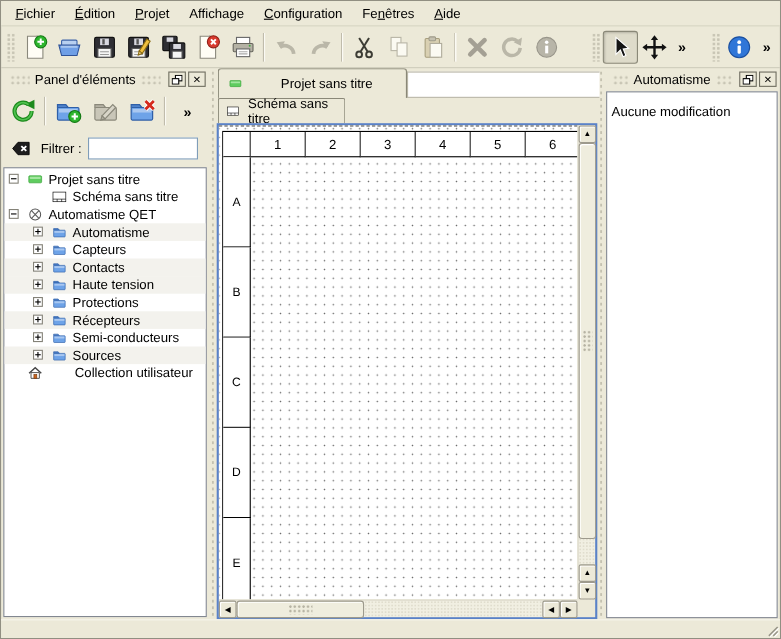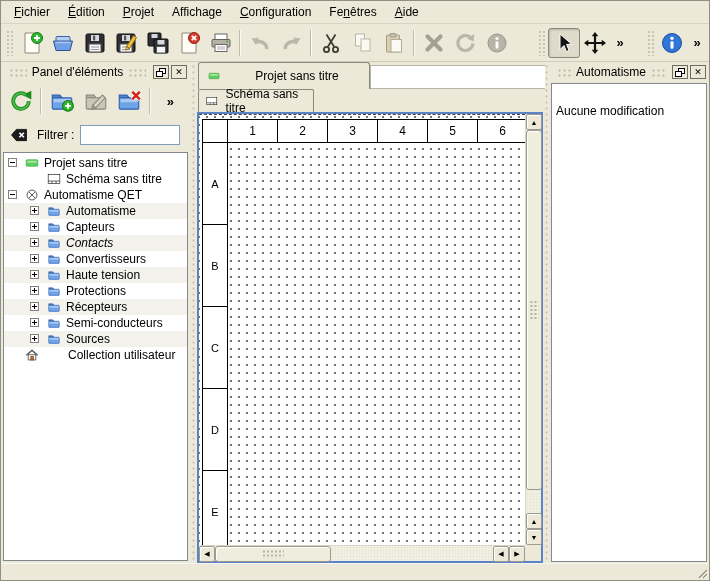--- a/index.html
+++ b/index.html
@@ -126,21 +126,21 @@
                    background:radial-gradient(#b5b2a2 1px,transparent 1.2px); background-size:4px 4px; }
   #hthumb { top:0; height:16px; left:16px; width:116px; }
   #hthumb::after { content:""; position:absolute; left:50%; top:50%; width:22px; height:9px;
                    transform:translate(-50%,-50%);
                    background:radial-gradient(#b5b2a2 1px,transparent 1.2px); background-size:4px 4px; }
   #corner-box { background:#ece9d8; }
 
   
   #right-dock { position:absolute; left:549px; top:62px; right:1px; bottom:18px; }
   #undo-list { position:absolute; left:2px; right:2px; top:21px; bottom:1px;
-               background:#fff; border:1px solid #828790; padding-top:19px; }
+               background:#fff; border:1px solid #828790; padding-top:9px; }
   .undo-item { padding:1px 4px; }
 
   
   #statusbar { position:absolute; left:1px; right:1px; bottom:1px; height:17px;
                background:#ece9d8; border-top:1px solid #f8f6ee; }
   #resize-grip { position:absolute; right:1px; bottom:1px; width:13px; height:13px; }
 </style>
 </head>
 <body>
 
@@ -462,30 +462,21 @@
             </svg></span>
           <span class="tree-label" style="left: 62px;">Capteurs</span>
         </div>
         <div class="tree-row alt">
           <span class="exp plus" style="left: 26px;"></span>
           <span class="tree-icon" style="left: 42px;"><svg viewBox="0 0 24 24">
               <path d="M3 6.5h7l2 2.5H3z" fill="#4f83cc" stroke="#2f5fa8"></path>
               <rect x="3" y="9" width="18" height="10.5" rx="1" fill="#6ea3e8" stroke="#2f5fa8"></rect>
               <rect x="4.2" y="10.2" width="15.6" height="3" fill="#a9c7f0"></rect>
             </svg></span>
-          <span class="tree-label" style="left: 62px; font-style: italic;">Contacts</span>
-        </div>
-        <div class="tree-row">
-          <span class="exp plus" style="left: 26px;"></span>
-          <span class="tree-icon" style="left: 42px;"><svg viewBox="0 0 24 24">
-              <path d="M3 6.5h7l2 2.5H3z" fill="#4f83cc" stroke="#2f5fa8"></path>
-              <rect x="3" y="9" width="18" height="10.5" rx="1" fill="#6ea3e8" stroke="#2f5fa8"></rect>
-              <rect x="4.2" y="10.2" width="15.6" height="3" fill="#a9c7f0"></rect>
-            </svg></span>
-          <span class="tree-label" style="left: 62px;">Convertisseurs</span>
+          <span class="tree-label" style="left: 62px;">Contacts</span>
         </div>
         <div class="tree-row alt">
           <span class="exp plus" style="left: 26px;"></span>
           <span class="tree-icon" style="left: 42px;"><svg viewBox="0 0 24 24">
               <path d="M3 6.5h7l2 2.5H3z" fill="#4f83cc" stroke="#2f5fa8"></path>
               <rect x="3" y="9" width="18" height="10.5" rx="1" fill="#6ea3e8" stroke="#2f5fa8"></rect>
               <rect x="4.2" y="10.2" width="15.6" height="3" fill="#a9c7f0"></rect>
             </svg></span>
           <span class="tree-label" style="left: 62px;">Haute tension</span>
         </div>

